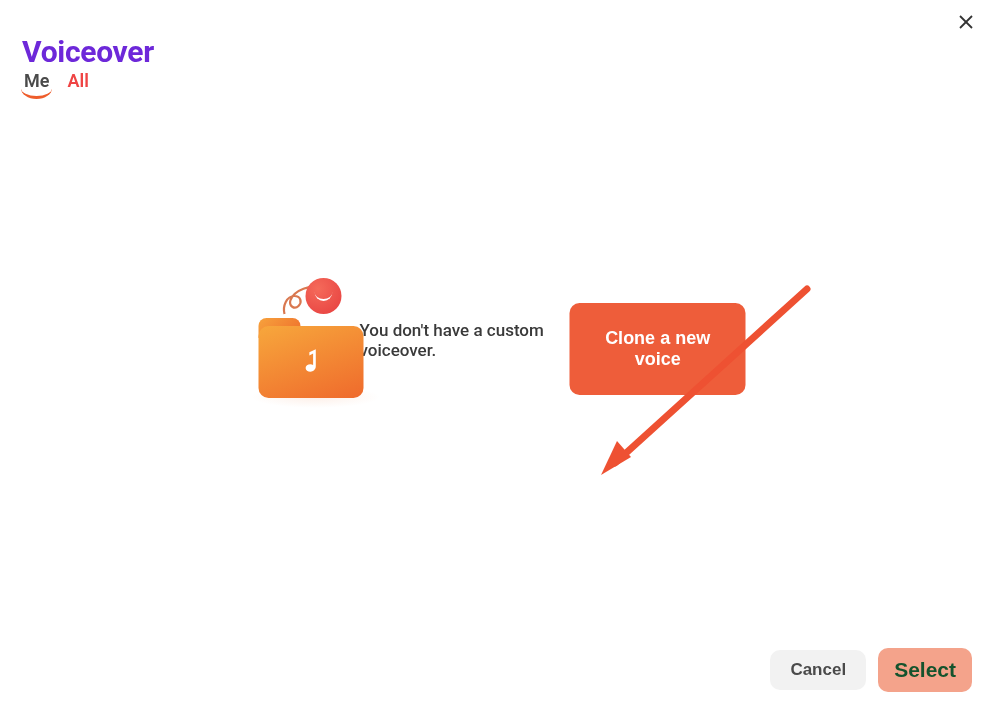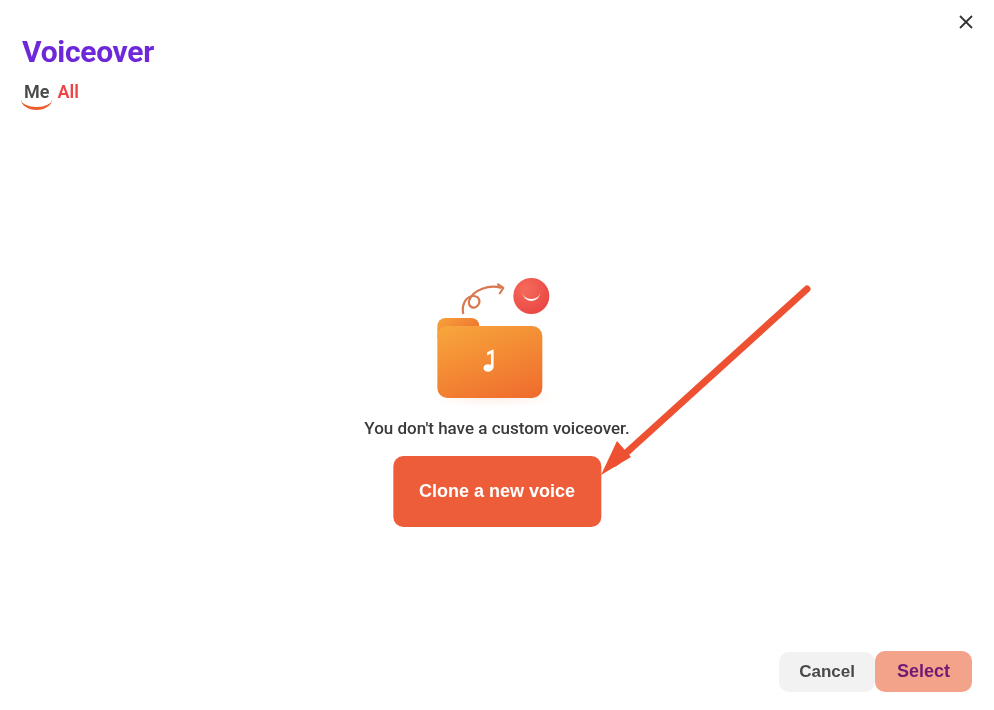--- a/index.html
+++ b/index.html
@@ -35,22 +35,22 @@
       padding: 34px 22px 0 22px;
     }
     .title {
       font-size: 30px;
       font-weight: 700;
       color: #6d28d9;
       letter-spacing: -0.3px;
     }
     .tabs {
       display: flex;
-      gap: 8px;
-      margin-top: 12px;
+      gap: 18px;
+      margin-top: 1px;
       padding-left: 2px;
     }
     .tab {
       font-size: 18px;
       font-weight: 600;
       color: #ef4444;
       cursor: pointer;
       position: relative;
       padding-bottom: 6px;
     }
@@ -66,21 +66,21 @@
       height: 8px;
       border-bottom: 3.5px solid #ee5d2c;
       border-radius: 0 0 50% 50% / 0 0 100% 100%;
     }
     .empty-state {
       position: absolute;
       left: 50%;
       top: 280px;
       transform: translateX(-50%);
       display: flex;
-      flex-direction: column;
+      flex-direction: row;
       align-items: center;
     }
     .illustration {
       width: 140px;
       height: 120px;
       position: relative;
       margin-bottom: 18px;
     }
     .folder {
       position: absolute;
@@ -170,38 +170,39 @@
       left: 595px;
       width: 220px;
       height: 200px;
       pointer-events: none;
     }
     .footer {
       position: absolute;
       bottom: 18px;
       right: 22px;
       display: flex;
+      gap: 12px;
       align-items: center;
     }
     .cancel-btn {
       background: #f2f2f2;
       color: #4a4a4a;
       border: none;
       padding: 10px 20px;
       font-size: 17px;
       font-weight: 600;
       border-radius: 10px;
       cursor: pointer;
     }
     .select-btn {
       background: #f4a38b;
-      color: #701a75;
+      color: #14532d;
       border: none;
-      padding: 10px 22px;
-      font-size: 18px;
+      padding: 10px 16px;
+      font-size: 21px;
       font-weight: 600;
       border-radius: 10px;
       cursor: pointer;
     }
   </style>
 </head>
 <body>
 
 <div class="close-btn">
   <svg viewBox="0 0 16 16" fill="none" stroke="#333" stroke-width="1.8">

